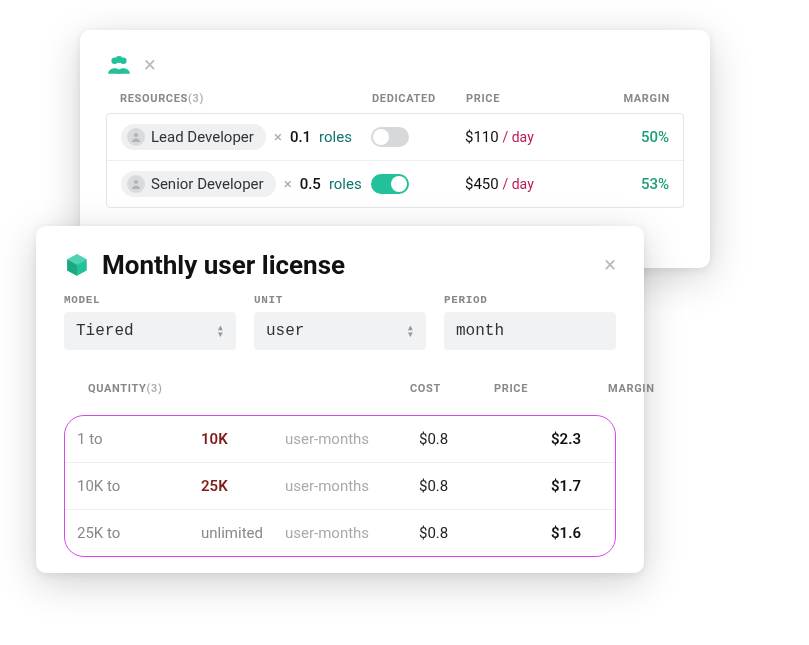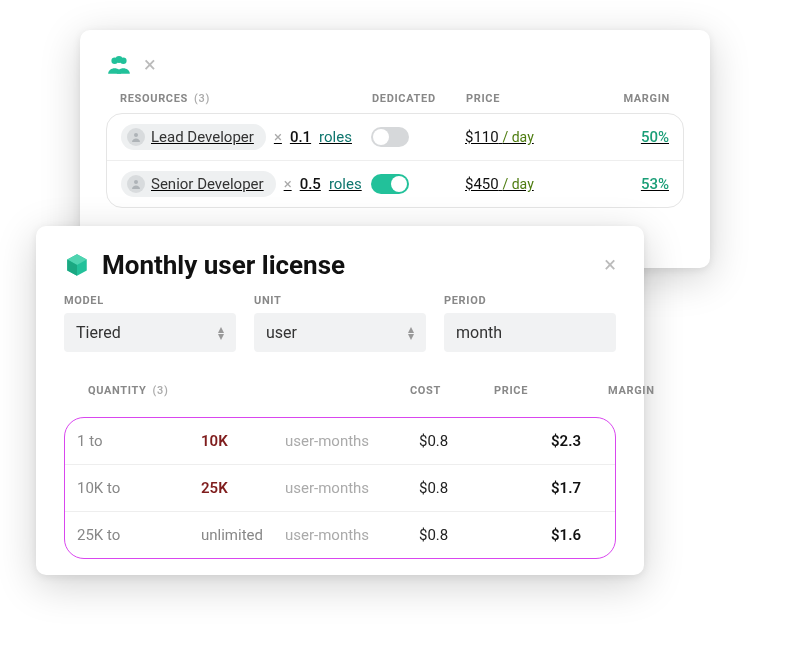--- a/index.html
+++ b/index.html
@@ -44,21 +44,20 @@
   .close-x {
     font-size: 22px;
     color: #bbb;
     cursor: pointer;
     line-height: 1;
   }
   .icon-svg { width: 26px; height: 26px; flex: 0 0 auto; }
   .section-label-row {
     display: flex;
     align-items: baseline;
-    gap: 6px;
     font-size: 11px;
     letter-spacing: 0.06em;
     font-weight: 700;
     color: #888;
     text-transform: uppercase;
     margin-bottom: 10px;
   }
   .section-label-row .count { color: #aaa; font-weight: 500; }
   
   .res-header, .res-row {
@@ -70,23 +69,22 @@
   .res-header {
     font-size: 11px;
     letter-spacing: 0.06em;
     font-weight: 700;
     color: #888;
     text-transform: uppercase;
     padding: 0 14px 8px 14px;
   }
   .res-box {
     border: 1px solid #e5e5e5;
-    border-radius: 16px;
+    border-radius: 4px;
     overflow: hidden;
-    text-decoration: underline;
   }
   .res-row {
     padding: 10px 14px;
     border-bottom: 1px solid #eee;
     font-size: 15px;
   }
   .res-row:last-child { border-bottom: none; }
   .role-cell { display: flex; align-items: center; gap: 8px; }
   .role-pill {
     display: inline-flex;
@@ -110,25 +108,25 @@
     width: 38px; height: 20px; border-radius: 10px; position: relative;
     background:#d6d8da; cursor:pointer;
   }
   .toggle.on { background:#22c19a; }
   .toggle .knob {
     position:absolute; top:2px; width:16px; height:16px; background:#fff; border-radius:50%;
   }
   .toggle.off .knob { left:2px; }
   .toggle.on .knob { right:2px; }
   .price-cell { color:#111; }
-  .price-cell .unit { color:#4d7c0f; font-size:14px; }
+  .price-cell .unit { color:#be185d; font-size:14px; }
   .margin-cell { color:#1a9e77; font-weight:500; text-align:right; }
   
   .sub-title { font-size:17px; font-weight:700; color:#111; margin-bottom:10px; }
-  .field-row { display:flex; gap:18px; margin-bottom:20px; }
+  .field-row { display:flex; gap:18px; margin-bottom:20px;font-family:Liberation Mono, monospace; }
   .field { flex:1; }
   .field-label {
     font-size: 11px; letter-spacing: 0.06em; font-weight:700;
     color:#888; text-transform:uppercase; margin-bottom:6px; display:block;
   }
   .select {
     background:#f1f2f3; border-radius:4px; padding:10px 12px;
     display:flex; align-items:center; justify-content:space-between;
     font-size:16px; color:#333; cursor:pointer;
   }

